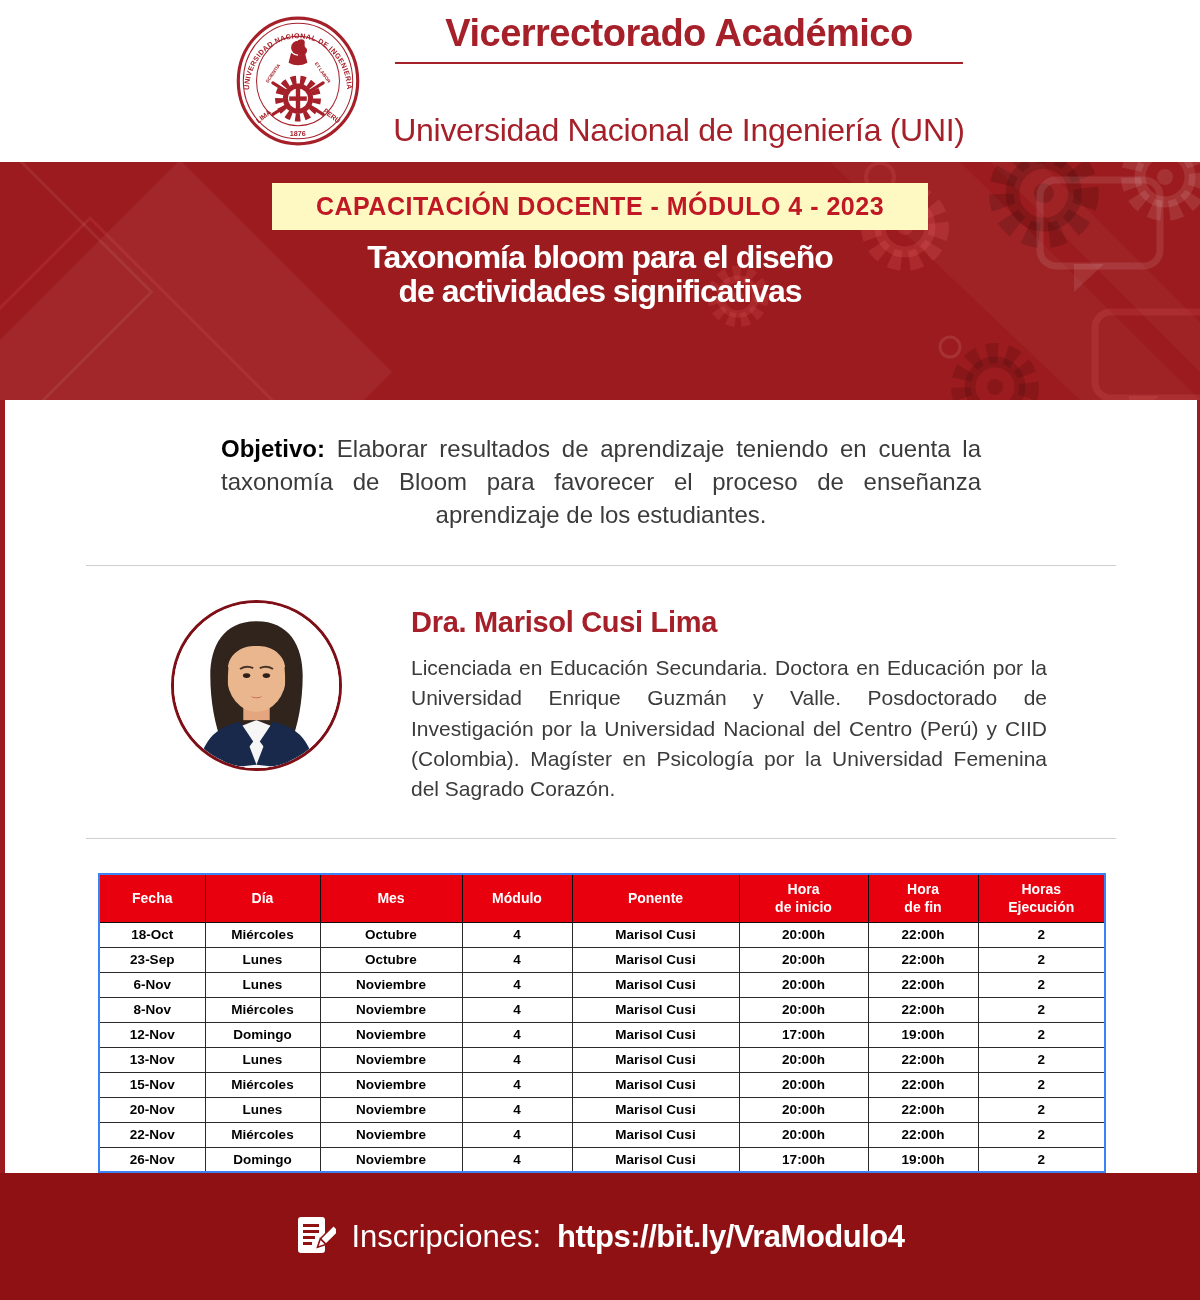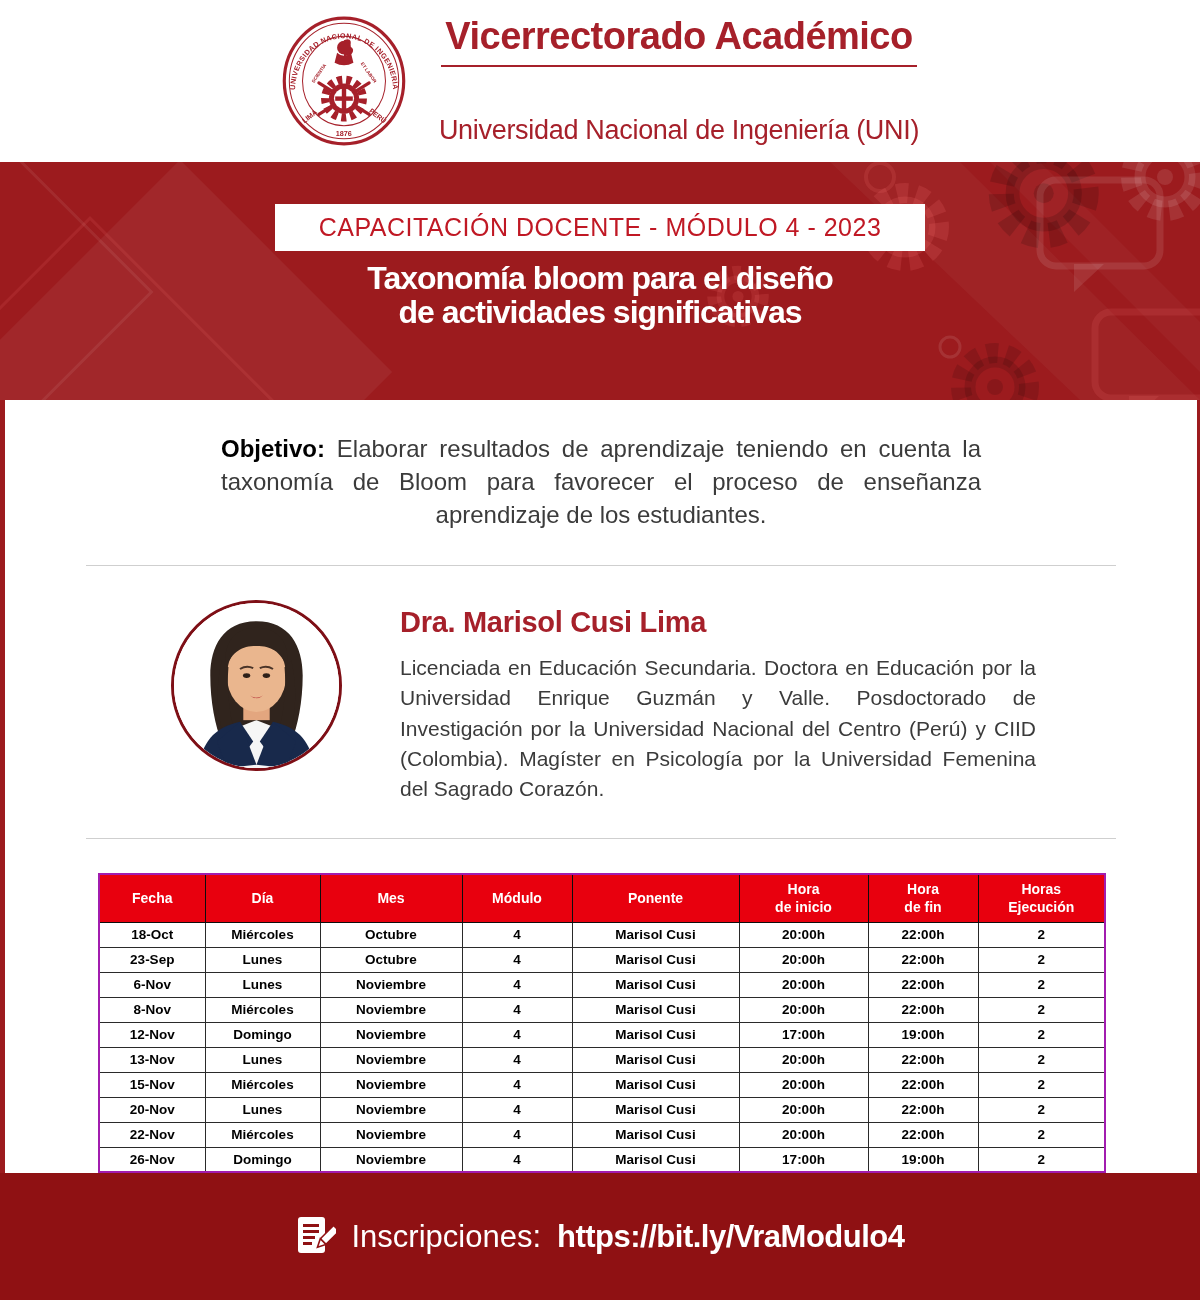--- a/index.html
+++ b/index.html
@@ -6,47 +6,47 @@
   html,body { background:#fff; }
   body { font-family:"Liberation Sans", sans-serif; width:1200px; }
   .page { width:1200px; height:1300px; display:flex; flex-direction:column; overflow:hidden; background:#fff; }
 
   
   .top { height:162px; display:flex; align-items:center; justify-content:center; gap:32px; background:#fff; }
   .seal { flex:0 0 auto; }
   .brand-text { text-align:center; }
   .brand-title { font-size:38px; font-weight:bold; color:#A6202A; letter-spacing:-0.5px; }
   .brand-rule { border-top:2px solid #A6202A; margin:7px 2px 6px 2px; }
-  .brand-subtitle { font-size:27px; color:#A6202A; letter-spacing:-0.3px;margin-top:48px; }
+  .brand-subtitle { font-size:32px; color:#A6202A; letter-spacing:-0.3px;margin-top:48px; }
 
   
   .banner { position:relative; height:238px; background:#9C1B1E; overflow:hidden; }
   .banner-deco { position:absolute; inset:0; pointer-events:none; }
   .banner-content { position:relative; z-index:2; text-align:center; }
-  .badge { display:inline-block; margin-top:42px; background:#ffffff; color:#C01824; font-weight:normal;
+  .badge { display:inline-block; margin-top:21px; background:#fef9c3; color:#C01824; font-weight:bold;
            font-size:25px; letter-spacing:0.5px; padding:9px 44px; }
   .banner-title { margin-top:11px; color:#fff; font-weight:bold; font-size:32px; line-height:1.06; letter-spacing:-1px; }
 
   
   .body-main { flex:1; background:#fff; border-left:5px solid #9C1B1E; border-right:3px solid #9C1B1E; }
   .objective { width:760px; margin:32px auto 0 auto; font-size:24px; color:#3b3b3b; line-height:1.38;
                text-align:justify; text-align-last:center; }
   .objective b { color:#000000; }
   .rule { border-top:1px solid #cfcfcf; width:1030px; margin:34px auto; }
 
-  .speaker { width:1030px; margin:0 auto; display:flex; align-items:flex-start; }
+  .speaker { width:1030px; margin:0 auto; display:flex; align-items:flex-start;gap:11px; }
   .photo-wrap { margin-left:85px; width:171px; height:171px; border-radius:50%; border:3px solid #7E0F16;
                 overflow:hidden; background:#fff; flex:0 0 auto; }
   .speaker-info { margin-left:58px; width:636px; }
   .speaker-name { font-size:29px; font-weight:bold; color:#A6202A; margin:6px 0 14px 0; letter-spacing:-0.3px; }
   .speaker-bio { font-size:21px; color:#3b3b3b; line-height:1.44; text-align:justify; }
 
   
   .schedule-wrap { width:1006px; margin:0 auto; }
-  table.schedule { width:1006px; border-collapse:collapse; table-layout:fixed; border:2px solid #a21caf; }
+  table.schedule { width:1006px; border-collapse:collapse; table-layout:fixed; border:2px solid #3b82f6; }
   table.schedule th { background:#E8000E; color:#fff; font-size:14px; font-weight:bold;
                       padding:5px 3px; line-height:1.3; border:1px solid #0d0d0d; height:44px; }
   table.schedule td { font-size:13.5px; font-weight:bold; color:#000; text-align:center;
                       border:1px solid #2a2a2a; height:25px; padding:1px 2px; background:#fff; }
 
   
   .bottom { height:127px; background:#8F1113; display:flex; align-items:center; justify-content:center; gap:16px;text-align:right; }
   .footer-label { color:#fff; font-size:31px; }
   .footer-url { color:#fff; font-size:31px; font-weight:bold; letter-spacing:-0.5px; }
 </style>

